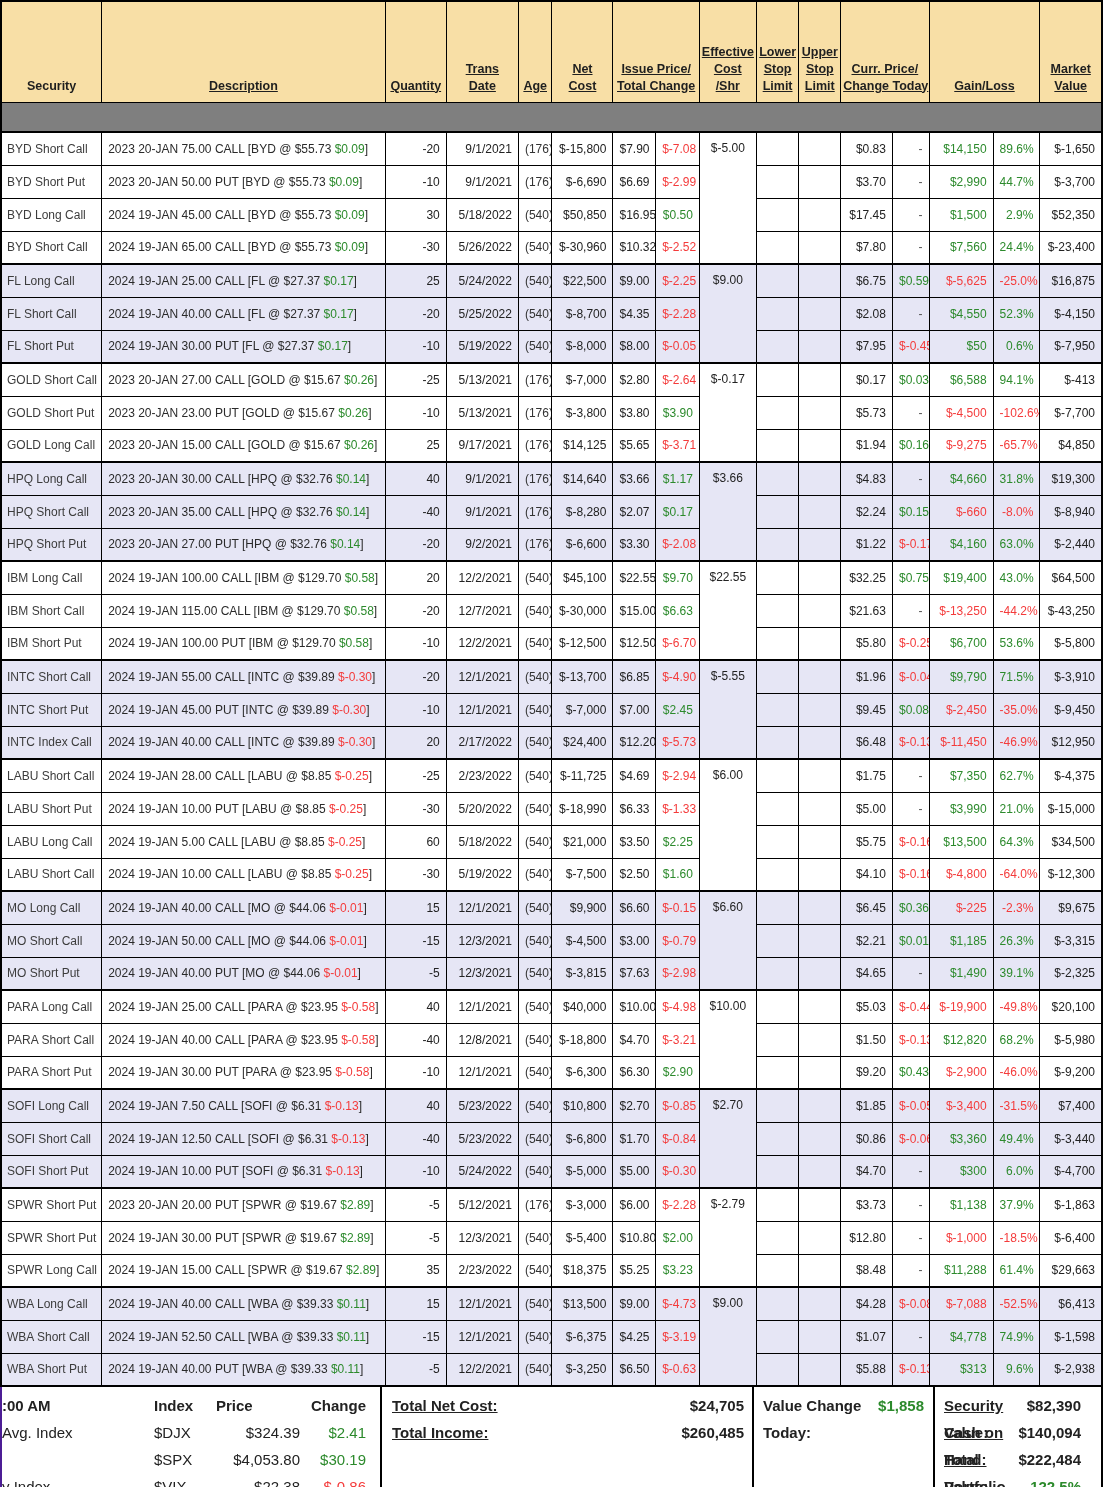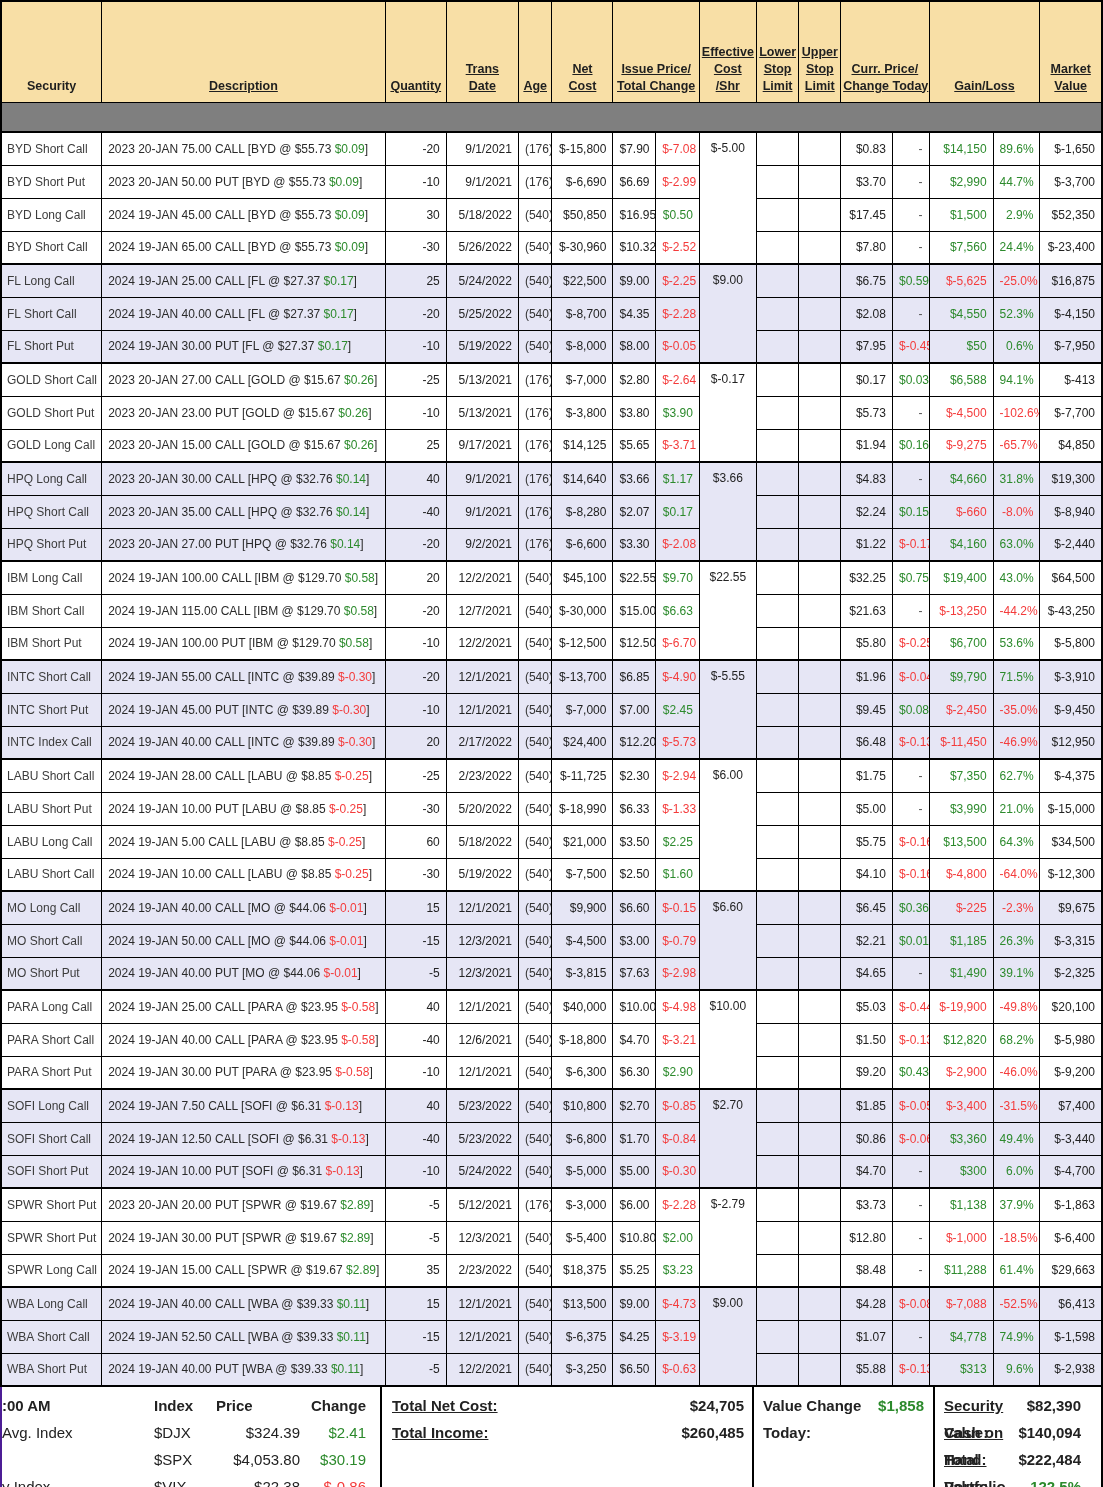--- a/index.html
+++ b/index.html
@@ -424,21 +424,21 @@
           <td class="num"><span class="red">-46.9%</span></td>
           <td class="num">$12,950</td>
         </tr>
         <tr class=" gstart">
           <td class="sec">LABU Short Call</td>
           <td class="desc">2024 19-JAN 28.00 CALL [LABU @ $8.85 <span class="red">$-0.25</span>]</td>
           <td class="num">-25</td>
           <td class="num">2/23/2022</td>
           <td class="age">(540)</td>
           <td class="num">$-11,725</td>
-          <td class="num">$2.30</td>
+          <td class="num">$4.69</td>
           <td class="num"><span class="red">$-2.94</span></td>
           <td class="eff" rowspan="4">$6.00</td>
           <td class="stop"></td>
           <td class="stop"></td>
           <td class="num">$1.75</td>
           <td class="num"><span class="dash">-</span></td>
           <td class="num"><span class="green">$7,350</span></td>
           <td class="num"><span class="green">62.7%</span></td>
           <td class="num">$-4,375</td>
         </tr>
@@ -560,21 +560,21 @@
           <td class="num">$5.03</td>
           <td class="num"><span class="red">$-0.44</span></td>
           <td class="num"><span class="red">$-19,900</span></td>
           <td class="num"><span class="red">-49.8%</span></td>
           <td class="num">$20,100</td>
         </tr>
         <tr class="">
           <td class="sec">PARA Short Call</td>
           <td class="desc">2024 19-JAN 40.00 CALL [PARA @ $23.95 <span class="red">$-0.58</span>]</td>
           <td class="num">-40</td>
-          <td class="num">12/6/2021</td>
+          <td class="num">12/8/2021</td>
           <td class="age">(540)</td>
           <td class="num">$-18,800</td>
           <td class="num">$4.70</td>
           <td class="num"><span class="red">$-3.21</span></td>
           <td class="stop"></td>
           <td class="stop"></td>
           <td class="num">$1.50</td>
           <td class="num"><span class="red">$-0.13</span></td>
           <td class="num"><span class="green">$12,820</span></td>
           <td class="num"><span class="green">68.2%</span></td>

